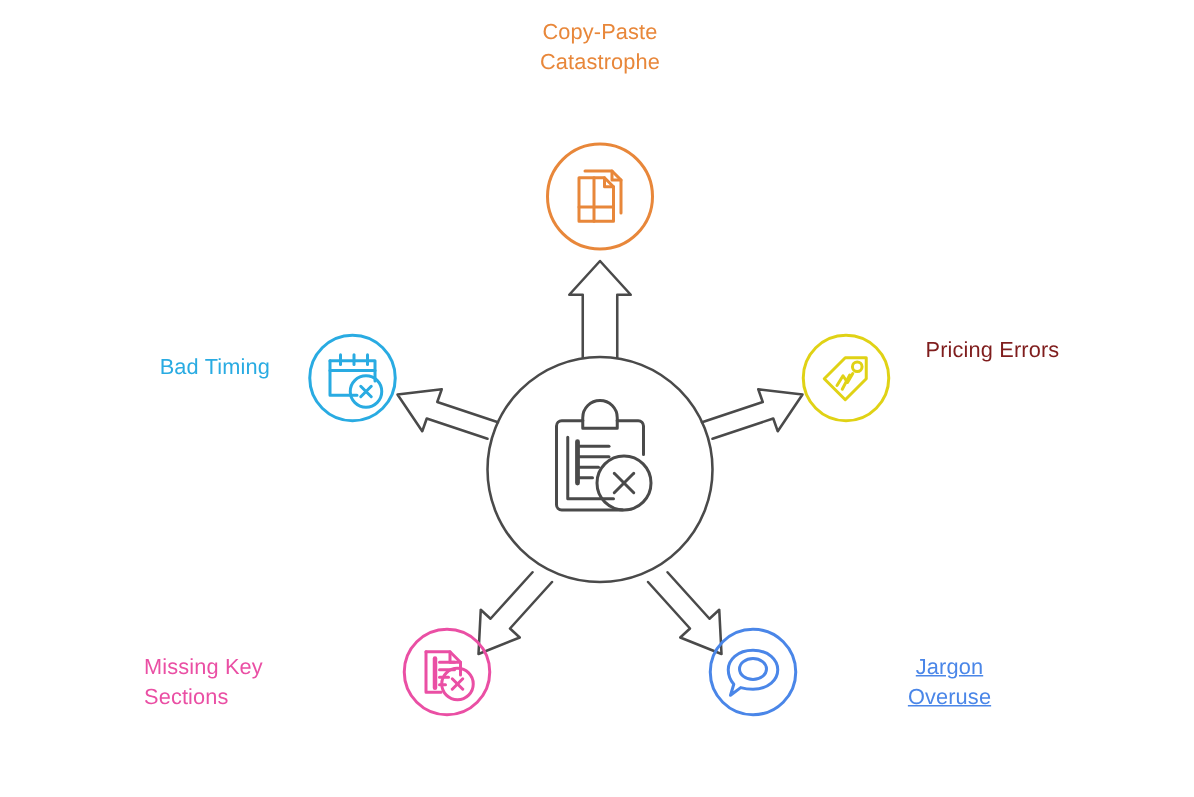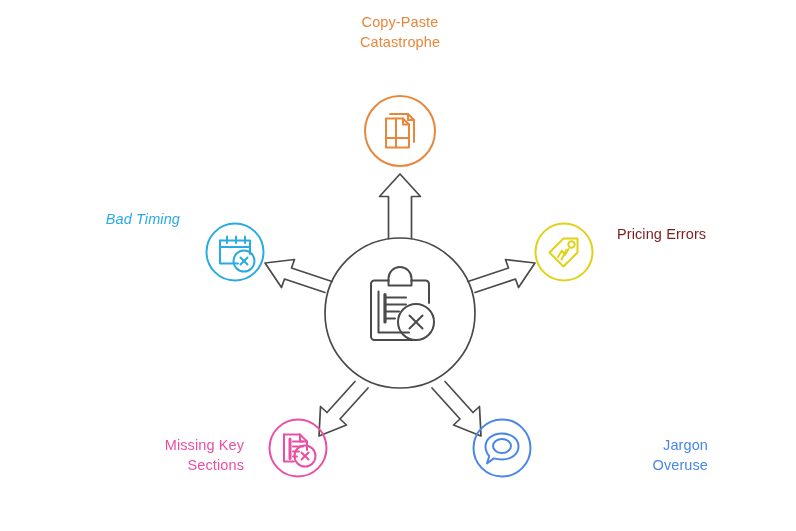--- a/index.html
+++ b/index.html
@@ -31,42 +31,41 @@
     user-select: none;
   }
   .label-top {
     left: 318px;
     top: 12px;
     width: 164px;
     text-align: center;
   }
   .label-left {
     left: 36px;
-    top: 209px;
+    top: 235px;
     width: 144px;
     text-align: right;
-    font-style: italic;
   }
   .label-right {
     left: 617px;
     top: 224px;
     width: 156px;
     text-align: left;
   }
   .label-bottom-left {
     left: 96px;
     top: 435px;
     width: 148px;
-    text-align: right;
   }
   .label-bottom-right {
     left: 558px;
     top: 435px;
     width: 150px;
-    text-align: right;
+    text-align: center;
+    text-decoration: underline;
   }
   svg { display: block; }
 </style>
 </head>
 <body>
 
 <div id="diagram-root">
 
   <svg width="796" height="531" viewBox="0 0 796 531">
 

